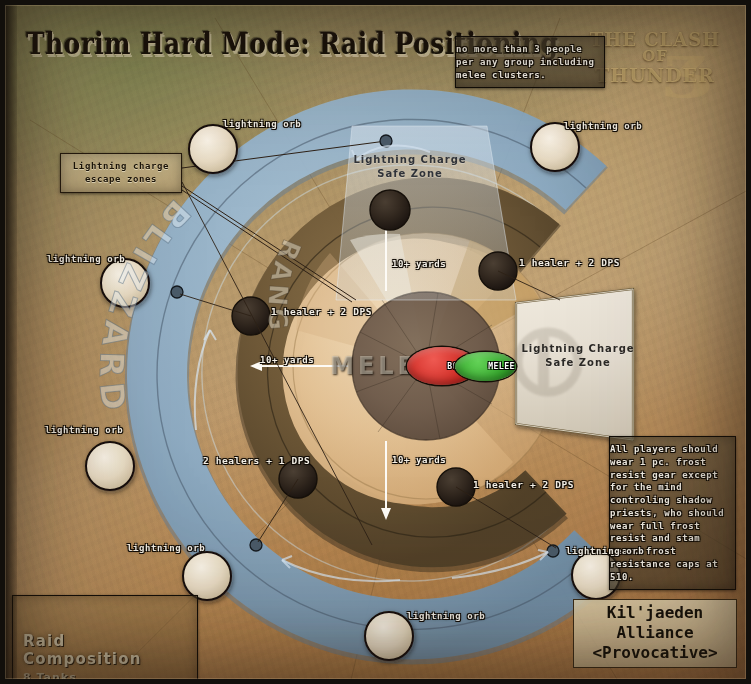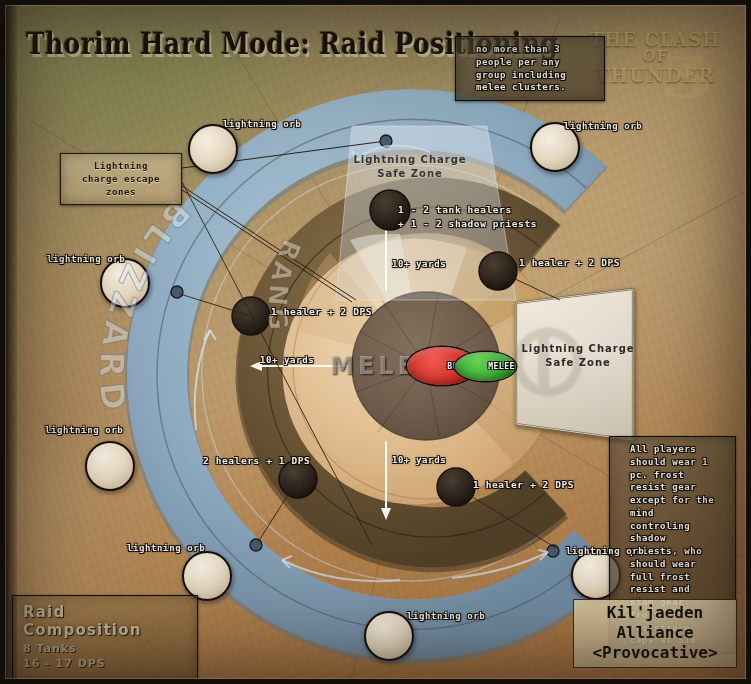--- a/index.html
+++ b/index.html
@@ -123,21 +123,21 @@
     pointer-events:none;
   }
 
   
   .note{
     position:absolute;
     border:1px solid #100c07;
     background:linear-gradient(175deg,rgba(92,82,60,.62),rgba(60,50,34,.66));
     box-shadow:0 1px 3px rgba(0,0,0,.55), inset 0 0 12px rgba(0,0,0,.3);
     box-sizing:border-box;
-    padding:6px 20px;
+    padding:6px 0;
   }
   .note .tech{white-space:normal;display:block;line-height:1.42;font-size:9px;}
 
   #note-top{left:455px;top:36px;width:150px;}
   #note-escape{
     left:60px;top:153px;width:122px;
     background:linear-gradient(175deg,rgba(216,198,156,.72),rgba(186,164,120,.72));
     border:1px solid #241a0e;
     text-align:center;
   }
@@ -147,20 +147,21 @@
     left:12px;top:595px;width:186px;
     background:linear-gradient(175deg,rgba(140,112,68,.42),rgba(104,78,44,.5));
     border:1px solid #120d07;
     padding:7px 10px 9px 10px;
   }
   #note-raid .rc-title{
     font-family:"DejaVu Sans",sans-serif;font-weight:bold;
     font-size:15px;color:#c9bda1;letter-spacing:1.2px;
     text-shadow:1px 1px 0 #2b2114,0 0 4px rgba(0,0,0,.5);
     margin-bottom:3px;
+    margin-top:29px;
   }
   #note-raid .rc-line{
     font-family:"DejaVu Sans",sans-serif;font-weight:bold;
     font-size:11px;color:#b9ac8f;letter-spacing:1px;
     text-shadow:1px 1px 0 #2b2114;
     line-height:1.35;
   }
   #credit{
     position:absolute;right:14px;bottom:16px;width:164px;
     text-align:center;
@@ -452,22 +453,20 @@
   <div class="sz" id="sz-right">Lightning Charge
 Safe Zone</div>
 
   <div class="boss-dot">BOSS</div>
   <div class="tank-dot">MELEE</div>
 
   <div class="tech lbl-yards" style="left:392px;top:259px;">10+ yards</div>
   <div class="tech lbl-yards" style="left:260px;top:355px;">10+ yards</div>
   <div class="tech lbl-yards" style="left:392px;top:455px;">10+ yards</div>
 
-  <div class="tech lbl-grp" style="left:398px;top:203px;white-space:pre-line;line-height:1.45;">1 - 2 tank healers
-+ 1 - 2 shadow priests</div>
   <div class="tech lbl-grp" style="left:519px;top:257px;">1 healer + 2 DPS</div>
   <div class="tech lbl-grp" style="left:271px;top:306px;">1 healer + 2 DPS</div>
   <div class="tech lbl-grp" style="left:203px;top:455px;">2 healers + 1 DPS</div>
   <div class="tech lbl-grp" style="left:473px;top:479px;">1 healer + 2 DPS</div>
 
   <div class="tech lbl-orb" style="left:223px;top:119px;">lightning orb</div>
   <div class="tech lbl-orb" style="left:564px;top:121px;">lightning orb</div>
   <div class="tech lbl-orb" style="left:47px;top:254px;">lightning orb</div>
   <div class="tech lbl-orb" style="left:45px;top:425px;">lightning orb</div>
   <div class="tech lbl-orb" style="left:127px;top:543px;">lightning orb</div>

